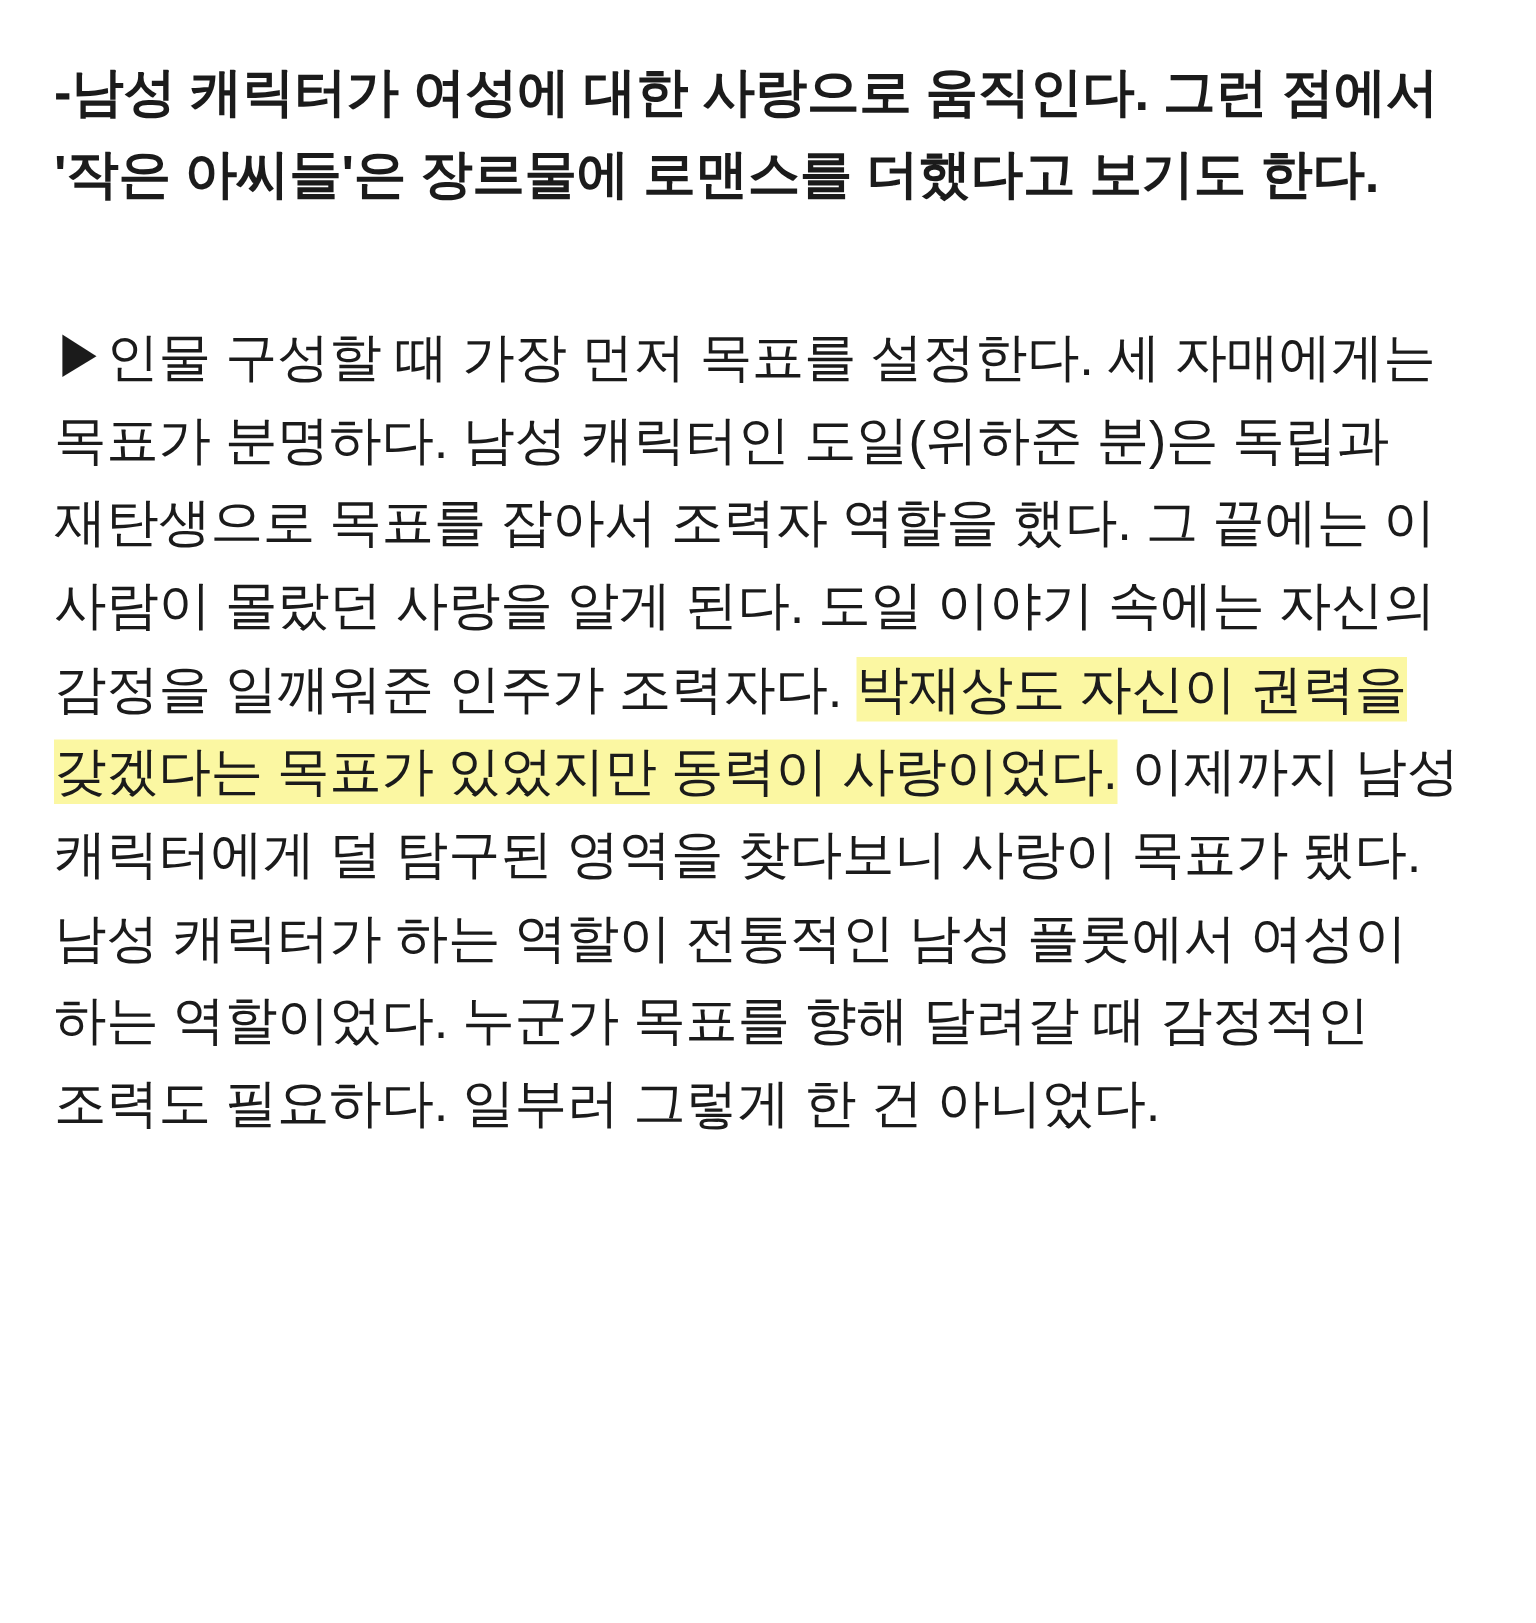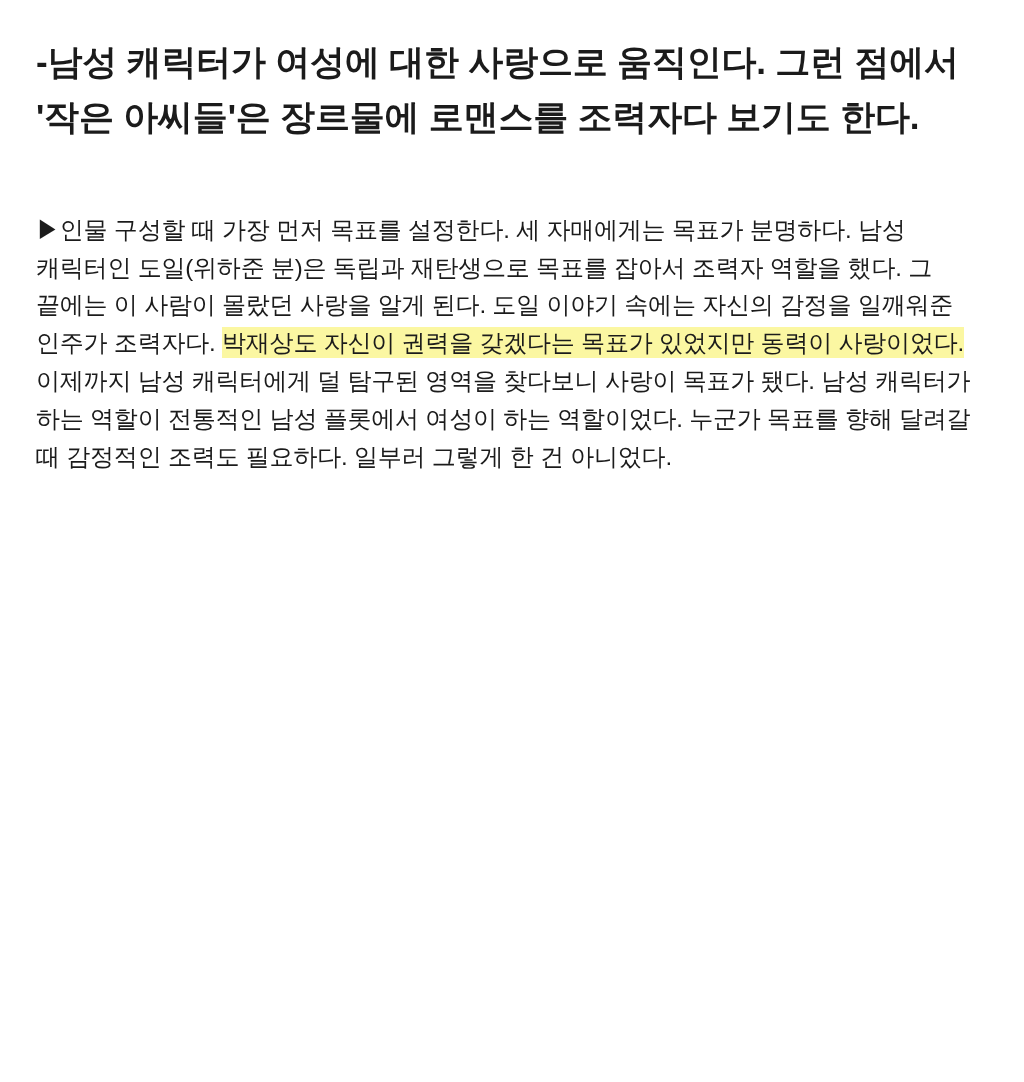--- a/index.html
+++ b/index.html
@@ -16,21 +16,21 @@
   }
   .page {
     width: 1024px;
     min-height: 1082px;
     box-sizing: border-box;
     padding: 34px 44px 24px 36px;
     background: #ffffff;
   }
   .para {
     margin: 0 0 0 0;
-    font-size: 24px;
+    font-size: 35px;
     line-height: 1.58;
     letter-spacing: -0.2px;
     word-break: keep-all;
   }
   .para.bold {
     font-weight: 700;
     font-size: 35px;
   }
   .gap {
     height: 66px;
@@ -44,21 +44,21 @@
   .seg {
     
   }
 </style>
 </head>
 <body>
 
 <div class="page">
 
   <p class="para bold">
-    <span class="seg">-남성 캐릭터가 여성에 대한 사랑으로 움직인다. 그런 점에서 '작은 아씨들'은 장르물에 로맨스를 조력자다 보기도 한다.</span>
+    <span class="seg">-남성 캐릭터가 여성에 대한 사랑으로 움직인다. 그런 점에서 '작은 아씨들'은 장르물에 로맨스를 더했다고 보기도 한다.</span>
   </p>
 
   <div class="gap"></div>
 
   <p class="para">
     <span class="seg">▶인물 구성할 때 가장 먼저 목표를 설정한다. 세 자매에게는 목표가 분명하다. 남성 캐릭터인 도일(위하준 분)은 독립과 재탄생으로 목표를 잡아서 조력자 역할을 했다. 그 끝에는 이 사람이 몰랐던 사랑을 알게 된다. 도일 이야기 속에는 자신의 감정을 일깨워준 인주가 조력자다. </span><span class="seg hl">박재상도 자신이 권력을 갖겠다는 목표가 있었지만 동력이 사랑이었다.</span><span class="seg"> 이제까지 남성 캐릭터에게 덜 탐구된 영역을 찾다보니 사랑이 목표가 됐다. 남성 캐릭터가 하는 역할이 전통적인 남성 플롯에서 여성이 하는 역할이었다. 누군가 목표를 향해 달려갈 때 감정적인 조력도 필요하다. 일부러 그렇게 한 건 아니었다.</span>
   </p>
 
 </div>
 

